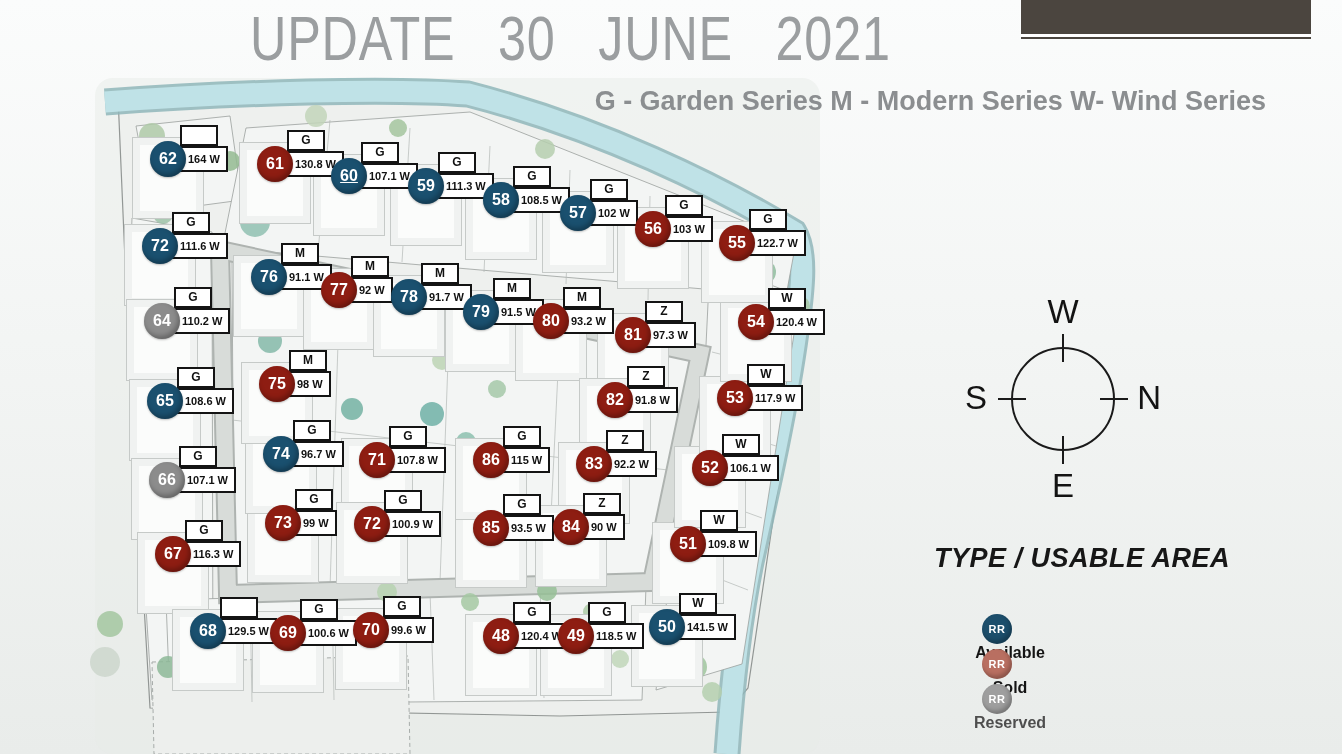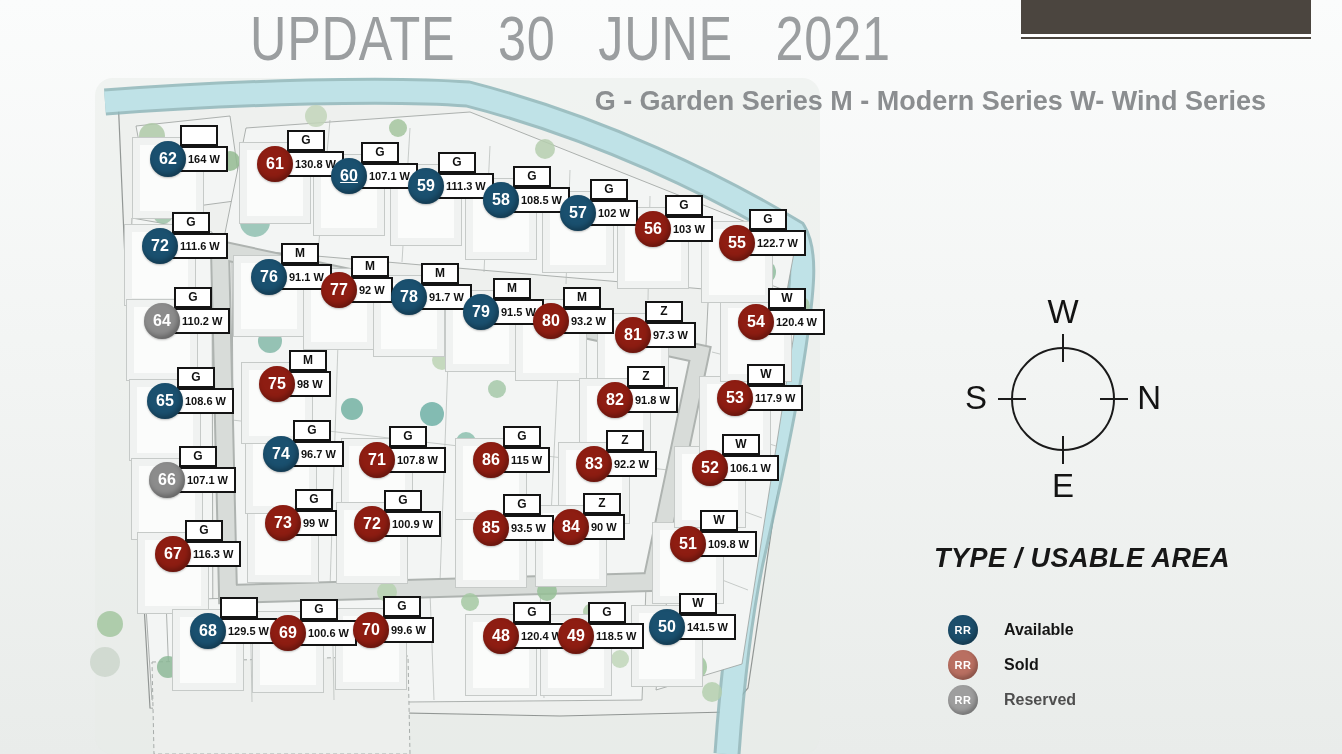--- a/index.html
+++ b/index.html
@@ -40,21 +40,21 @@
   .compass .c-label{position:absolute;font-size:33px;font-weight:400;color:#131313;}
   .c-top{left:0;right:0;top:0;text-align:center;}
   .c-bottom{left:0;right:0;bottom:0;text-align:center;}
   .c-left{left:2px;top:86px;}
   .c-right{right:2px;top:86px;}
 
   
   .legend-heading{position:absolute;left:934px;top:543px;font-size:27px;font-weight:bold;
     color:#171717;letter-spacing:.5px;z-index:2;font-style:italic;}
   .legend{position:absolute;left:948px;top:614px;z-index:2;}
-  .legend-row{display:flex;align-items:center;margin-bottom:4px;height:31px;}
+  .legend-row{display:flex;align-items:center;margin-bottom:4px;height:31px;flex-direction:column;}
   .legend-swatch{width:30px;height:30px;border-radius:50%;color:#fff;text-align:center;
     font-size:11px;font-weight:bold;line-height:30px;letter-spacing:.5px;flex:0 0 30px;
     box-shadow:inset -2px -3px 4px rgba(0,0,0,.25);}
   .legend-label{margin-left:26px;font-size:16px;font-weight:bold;color:#141414;}
   .legend-row:last-child .legend-label{color:#4e4e4e;}
 </style>
 </head>
 <body>
 
 <div class="stage">

